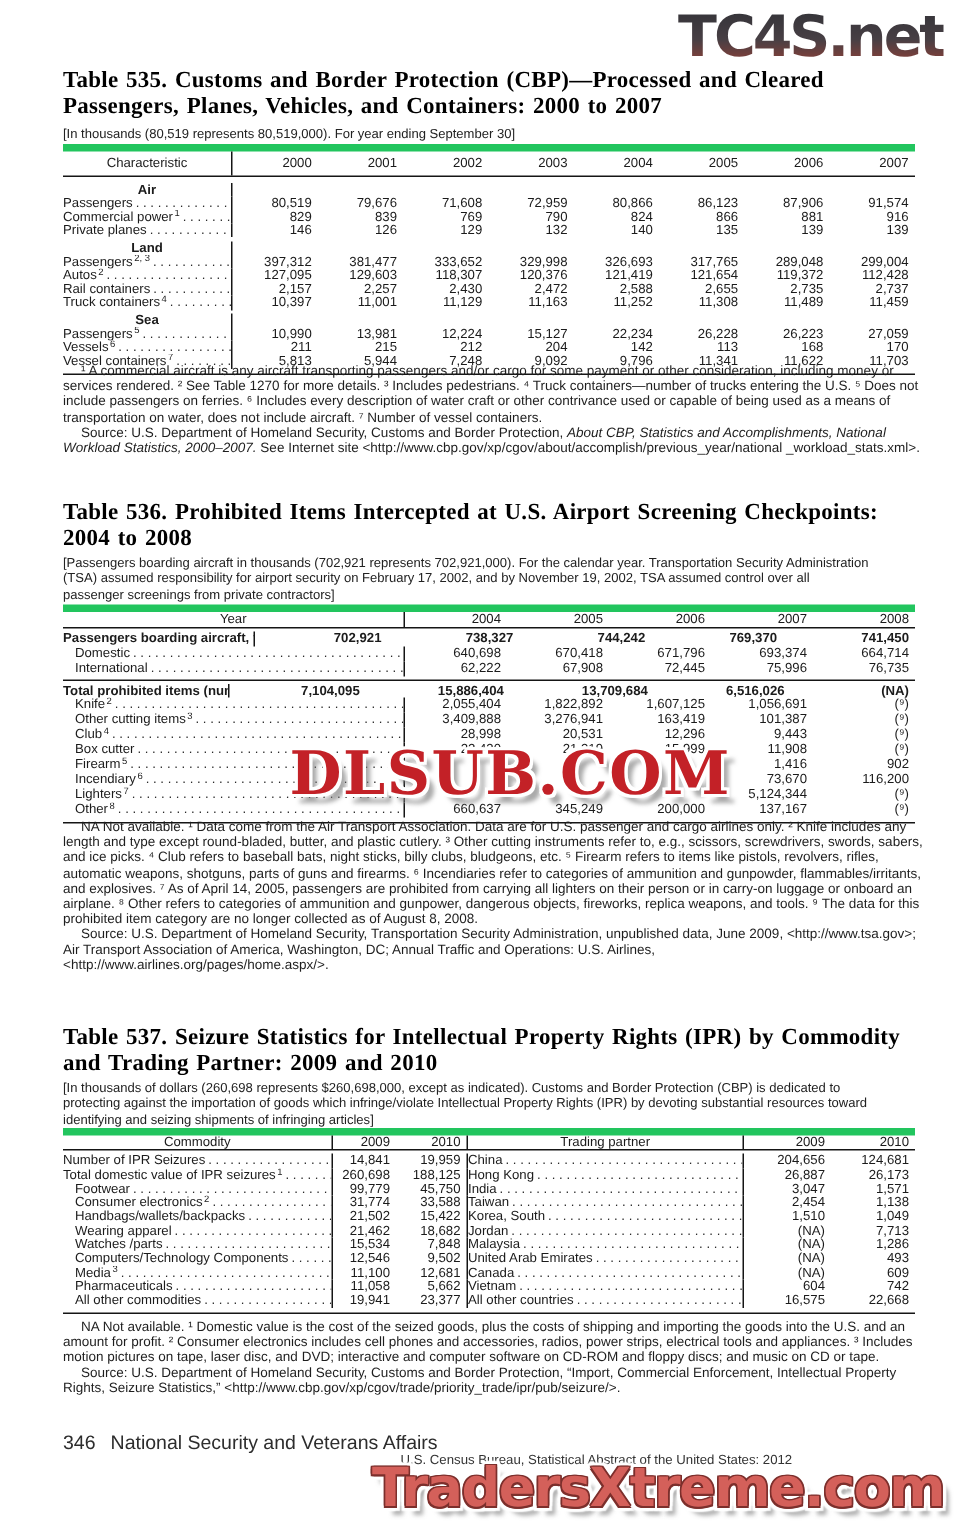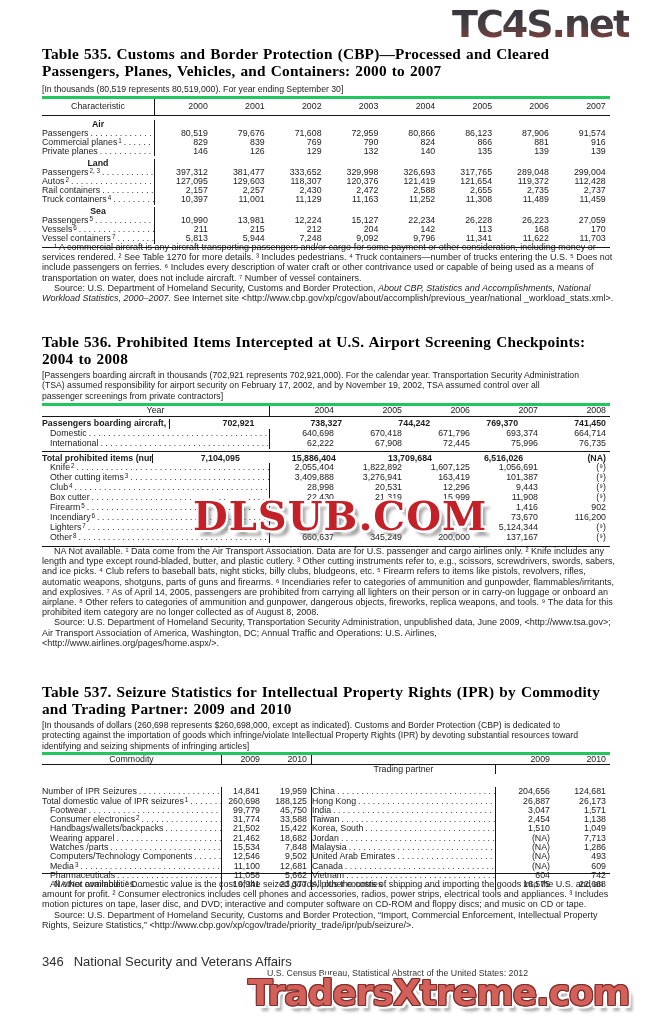--- a/index.html
+++ b/index.html
@@ -7,21 +7,21 @@
         font-family:"Liberation Sans",sans-serif;color:#1b1b1b;}
   
   .ttitle{position:absolute;left:42px;width:562px;margin:0;
           font-family:"Liberation Serif",serif;font-weight:bold;font-size:15.3px;
           line-height:17px;letter-spacing:.2px;word-spacing:1px;color:#000;z-index:2;}
   .bracket{position:absolute;left:42px;width:540px;font-size:8.7px;line-height:10.4px;color:#222;z-index:2;}
   .notes{position:absolute;left:42px;width:574px;z-index:2;}
   .notes p{margin:0;font-size:9px;line-height:10.2px;color:#1e1e1e;text-indent:12px;}
   .notes i{font-style:italic;}
   
-  .ytable{position:absolute;left:42px;width:568px;border-top:3px solid #22c55e;
+  .ytable{position:absolute;left:42px;width:568px;border-top:5px solid #22c55e;
           border-bottom:1px solid #151515;z-index:1;}
   .trow{display:flex;align-items:baseline;}
   .cell{box-sizing:border-box;font-size:8.8px;}
   .num{text-align:right;padding-right:4px;}
   .stub{display:flex;align-items:flex-end;border-right:1px solid #151515;overflow:hidden;}
   .stub .lbl{white-space:nowrap;flex:0 0 auto;}
   .stub sup{font-size:6.3px;position:relative;top:-2px;margin-left:1px;flex:0 0 auto;}
   .dots{flex:1 1 auto;overflow:hidden;white-space:nowrap;margin-left:2px;color:#2a2a2a;}
   .dots::after{content:". . . . . . . . . . . . . . . . . . . . . . . . . . . . . . . . . . . . . . . . . . . . . . . . . . . .";}
   .thead{border-bottom:1px solid #151515;height:15.5px;line-height:15.5px;align-items:center;}
@@ -42,21 +42,21 @@
   #t536-table{top:403px;}
   #t536-table .trow{height:9.9px;line-height:9.9px;}
   #t536-table .stub,#t536-table .shead{width:228px;}
   #t536-table .num{width:68px;}
   
   #t537-table{top:752px;}
   #t537-table .trow{height:9.3px;line-height:9.3px;}
   #t537-table .lstub{width:180px;}
   #t537-table .ln1{width:42px;}
   #t537-table .ln2{width:48px;border-right:1px solid #151515;}
-  #t537-table .rstub{width:184px;margin-top:20px;}
+  #t537-table .rstub{width:184px;}
   #t537-table .rn1{width:58px;}
   #t537-table .rn2{width:56px;}
   
   #t535-title{top:45px;}   #t535-note{top:84px;}   #t535-notes{top:242px;}
   #t536-title{top:333px;}  #t536-note{top:370px;}  #t536-notes{top:546px;}
   #t537-title{top:683px;}  #t537-note{top:720px;}  #t537-notes{top:879px;}
   
   #footer-line{position:absolute;left:42px;top:954px;font-size:13px;color:#2d2d2d;z-index:2;}
   #footer-line .pgnum{margin-right:10px;}
   #credit-line{position:absolute;left:255px;top:968px;font-size:8.8px;color:#333;z-index:3;margin-left:12px;}
@@ -115,21 +115,21 @@
           <div class="cell num">79,676</div>
           <div class="cell num">71,608</div>
           <div class="cell num">72,959</div>
           <div class="cell num">80,866</div>
           <div class="cell num">86,123</div>
           <div class="cell num">87,906</div>
           <div class="cell num">91,574</div>
         </div>
         <div class="trow">
           <div class="cell stub">
-            <span class="lbl">Commercial planes</span>
+            <span class="lbl">Commercial power</span>
             <sup>1</sup>
             <span class="dots"></span>
           </div>
           <div class="cell num">829</div>
           <div class="cell num">839</div>
           <div class="cell num">769</div>
           <div class="cell num">790</div>
           <div class="cell num">824</div>
           <div class="cell num">866</div>
           <div class="cell num">881</div>

